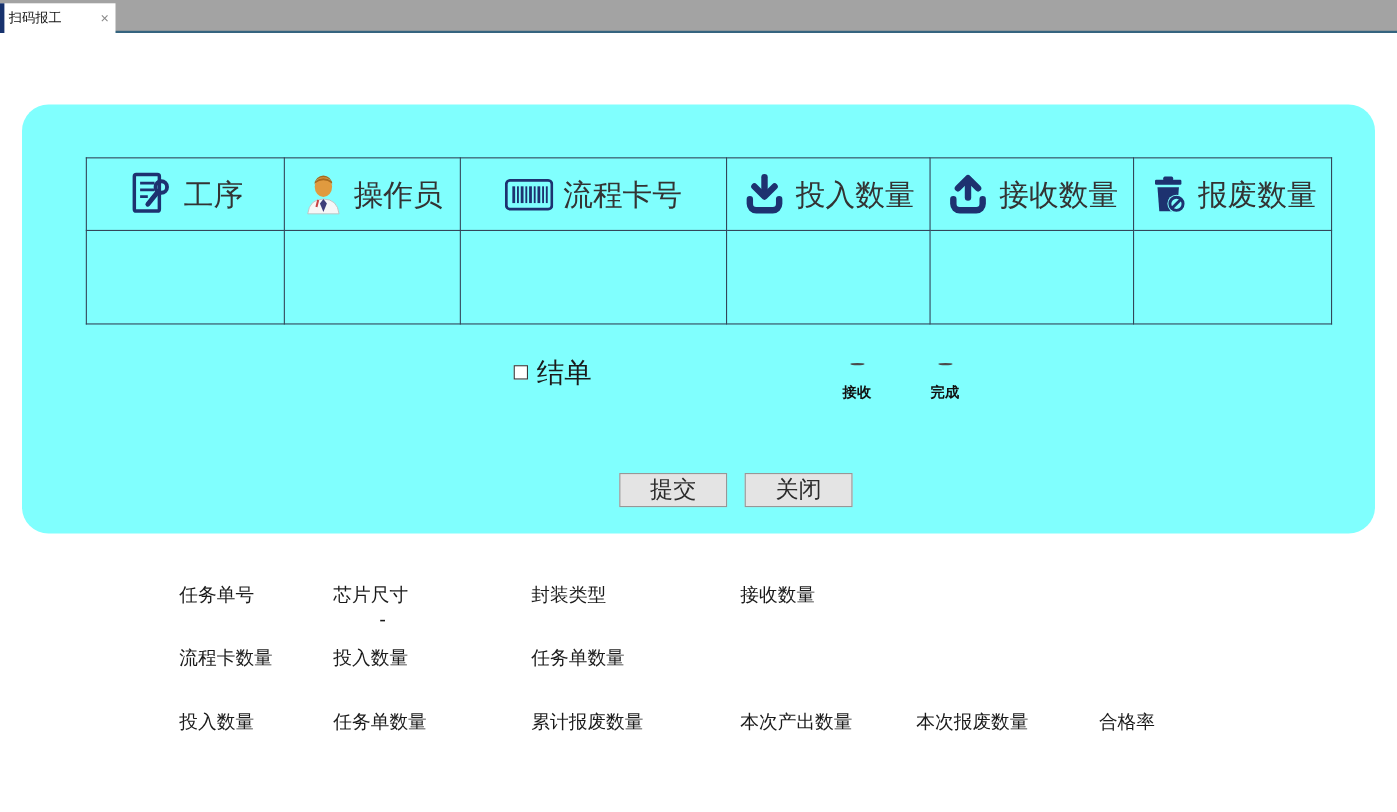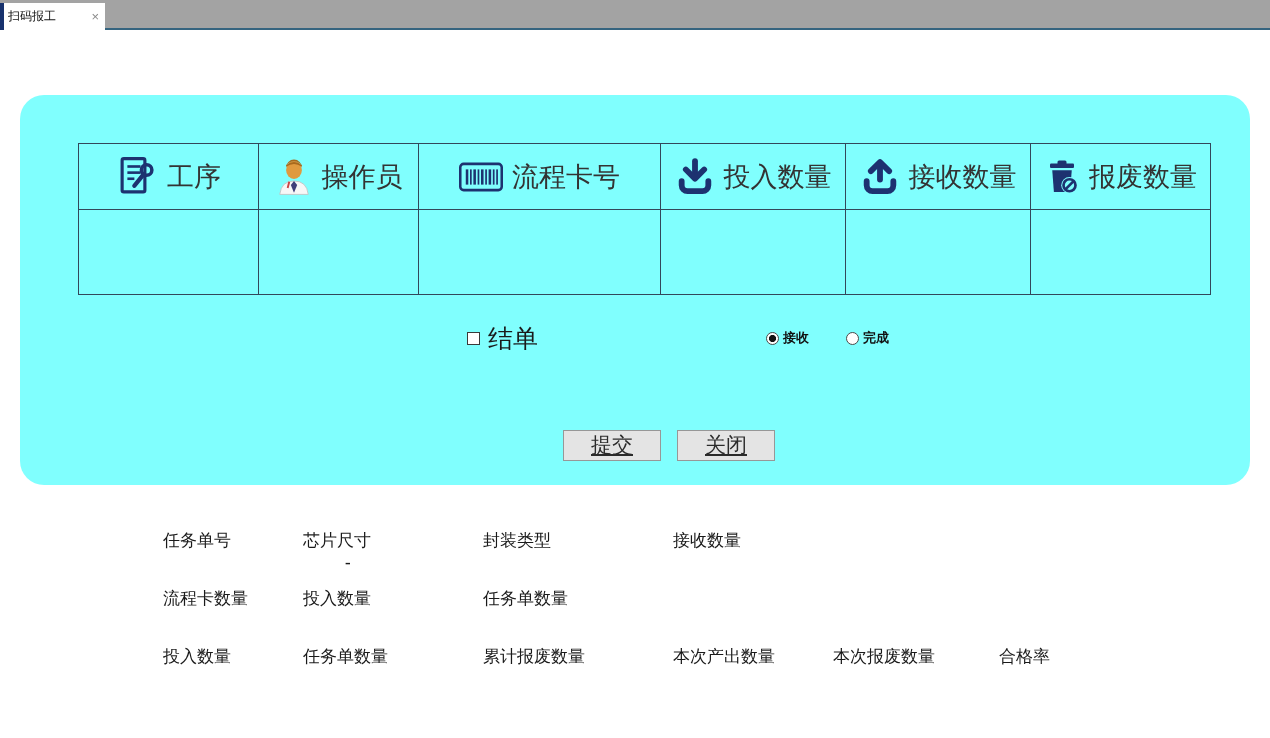--- a/index.html
+++ b/index.html
@@ -30,30 +30,30 @@
            font-family:"Liberation Serif", serif; font-size:27px; color:#333; }
   .hicon { display:inline-flex; align-items:center; }
 
   
   .chk { position:absolute; top:322px; height:32px; display:flex; align-items:center; gap:8px;
          font-family:"Liberation Serif", serif; font-size:25px; color:#1a1a1a; cursor:pointer; }
   .chk input { appearance:none; -webkit-appearance:none; width:13px; height:13px;
                border:1px solid #3a3a3a; background:#ffffff; margin:0; cursor:pointer; }
 
   
-  .rad { position:absolute; top:330px; height:16px; display:flex; align-items:center; gap:4px;
-         font-size:13px; font-weight:bold; color:#111; cursor:pointer; }
+  .rad { position:absolute; top:330px; height:16px; display:flex; align-items:center; gap:16px;
+         font-size:13px; font-weight:bold; color:#111; cursor:pointer;flex-direction:column; }
   .rad input { appearance:none; -webkit-appearance:none; width:13px; height:13px; margin:0;
                border:1px solid #4a4a4a; border-radius:50%; background:#ffffff; cursor:pointer; }
   .rad input:checked { background:radial-gradient(circle at center, #141414 0 3.2px, #ffffff 3.9px); }
 
   
   .btn { position:absolute; top:430px; width:98px; height:31px; background:#e4e4e4;
          border:1px solid #979797; font-family:"Liberation Serif", serif; font-size:21px;
-         color:#2b2b2b; cursor:pointer; line-height:27px; text-align:center;text-decoration:underline; }
+         color:#2b2b2b; cursor:pointer; line-height:27px; text-align:center; }
   .btn-submit { left:563px; }
   .btn-close  { left:677px; }
 
   
   .info span { position:absolute; font-family:"Liberation Serif", serif; font-size:17px;
                color:#1a1a1a; white-space:nowrap;margin-top:10px; }
   .dash { font-weight:bold; }
 </style>
 </head>
 <body>

